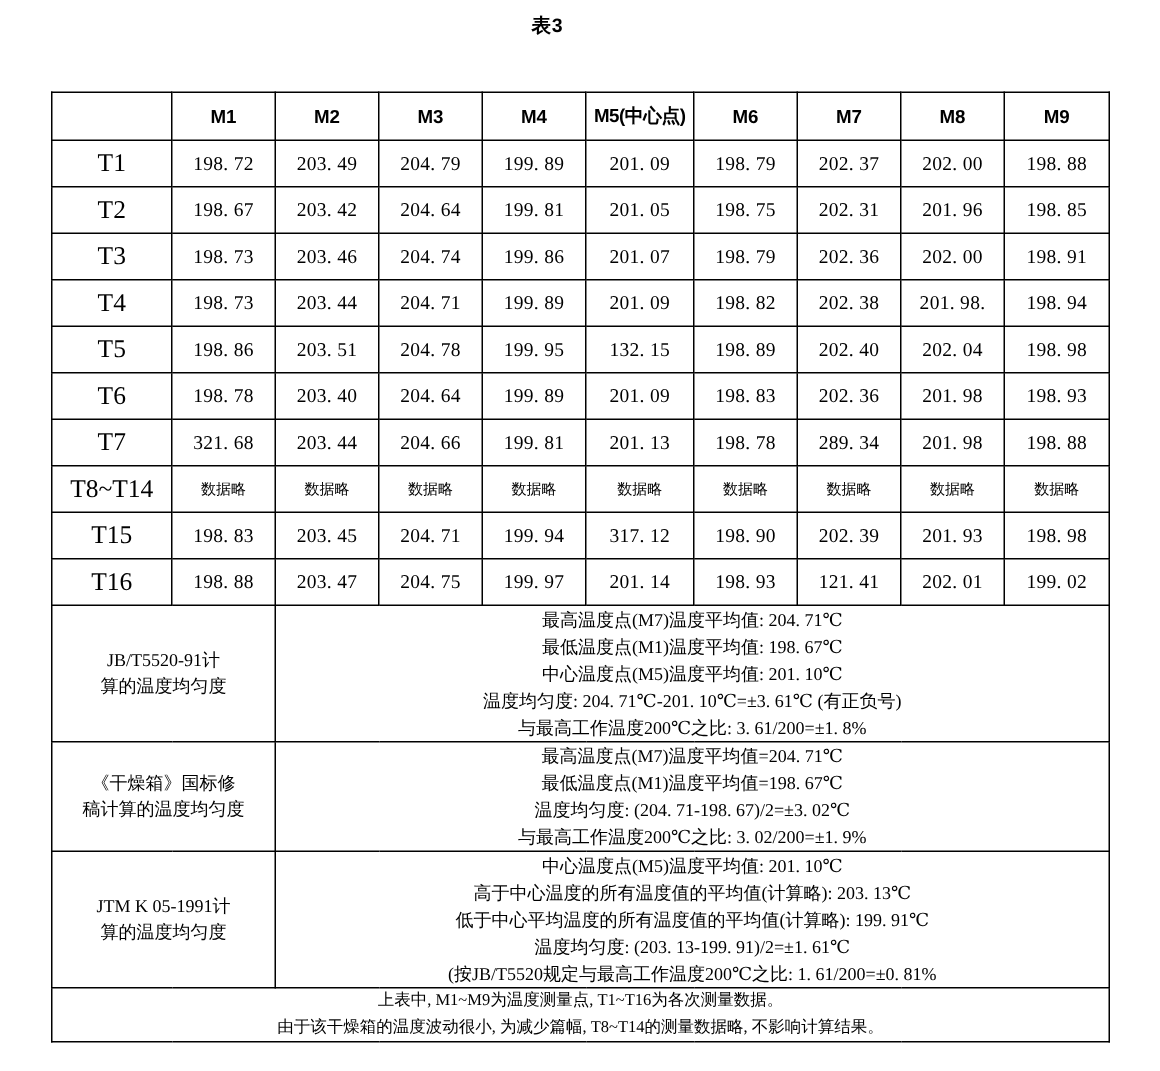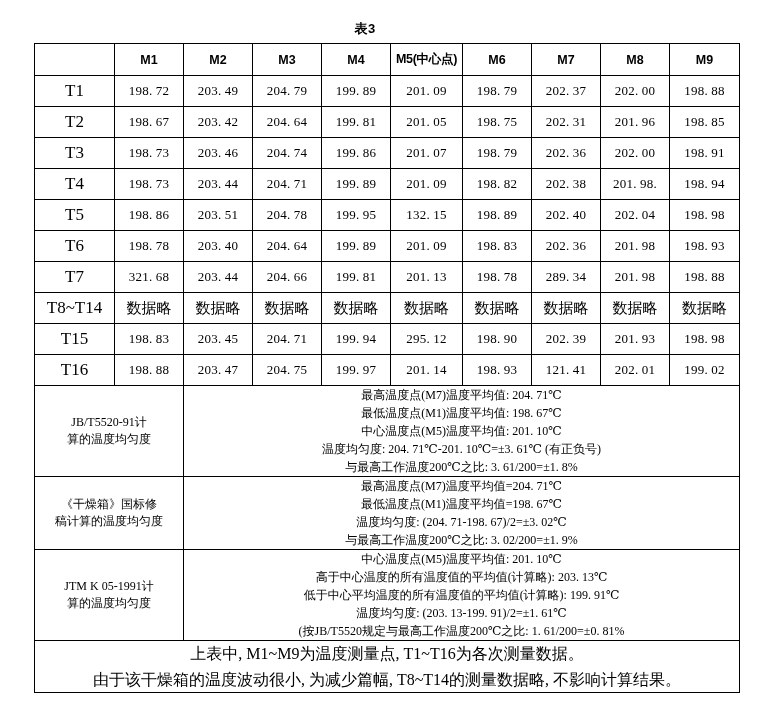--- a/index.html
+++ b/index.html
@@ -12,36 +12,37 @@
     height: 714px;
     font-family: "Liberation Serif", "DejaVu Serif", serif;
     color: #000000;
     position: relative;
   }
   .page {
     width: 730px;
     height: 714px;
     position: relative;
     box-sizing: border-box;
-    padding: 16px 34px;
+    padding: 4px 34px;
   }
   .caption {
     text-align: center;
     font-family: "Liberation Sans", sans-serif;
     font-weight: bold;
     font-size: 13px;
     padding-top: 4px;
     padding-bottom: 5px;
     letter-spacing: 0.5px;
   }
   table.main {
     border-collapse: collapse;
     width: 705px;
     table-layout: fixed;
     font-size: 12.5px;
+    margin-top: 30px;
   }
   table.main td, table.main th {
     border: 1px solid #000000;
     text-align: center;
     vertical-align: middle;
     padding: 0;
     height: 30px;
     font-weight: normal;
     font-family: "Liberation Serif", "DejaVu Serif", serif;
   }
@@ -58,21 +59,21 @@
   td.rowlabel {
     font-family: "Liberation Sans", sans-serif;
     font-size: 17px;
   }
   td.num {
     font-family: "Liberation Serif", "DejaVu Serif", serif;
     font-size: 13px;
     letter-spacing: 0.2px;
   }
   td.omit {
-    font-size: 15px;
+    font-size: 10px;
     border-radius: 15px;
   }
   
   .sumlabel {
     font-size: 12px;
     line-height: 1.45;
     text-align: center;
     padding: 6px 4px;
     font-family: "Liberation Serif", "DejaVu Serif", serif;
   }
@@ -80,21 +81,21 @@
     font-size: 12px;
     line-height: 1.5;
     text-align: left;
     padding: 6px 8px;
     font-family: "Liberation Serif", "DejaVu Serif", serif;
   }
   .sumbody div {
     white-space: nowrap;
   }
   .note {
-    font-size: 16px;
+    font-size: 11px;
     line-height: 1.6;
     text-align: left;
     padding: 5px 8px 6px 8px;
   }
   .note div { white-space: nowrap; }
 </style>
 </head>
 <body>
 
 <div class="page">
@@ -224,21 +225,21 @@
         <td class="omit">数据略</td>
         <td class="omit">数据略</td>
         <td class="omit">数据略</td>
       </tr>
       <tr>
         <td class="rowlabel">T15</td>
         <td class="num">198. 83</td>
         <td class="num">203. 45</td>
         <td class="num">204. 71</td>
         <td class="num">199. 94</td>
-        <td class="num">295. 12</td>
+        <td class="num">317. 12</td>
         <td class="num">198. 90</td>
         <td class="num">202. 39</td>
         <td class="num">201. 93</td>
         <td class="num">198. 98</td>
       </tr>
       <tr>
         <td class="rowlabel">T16</td>
         <td class="num">198. 88</td>
         <td class="num">203. 47</td>
         <td class="num">204. 75</td>

